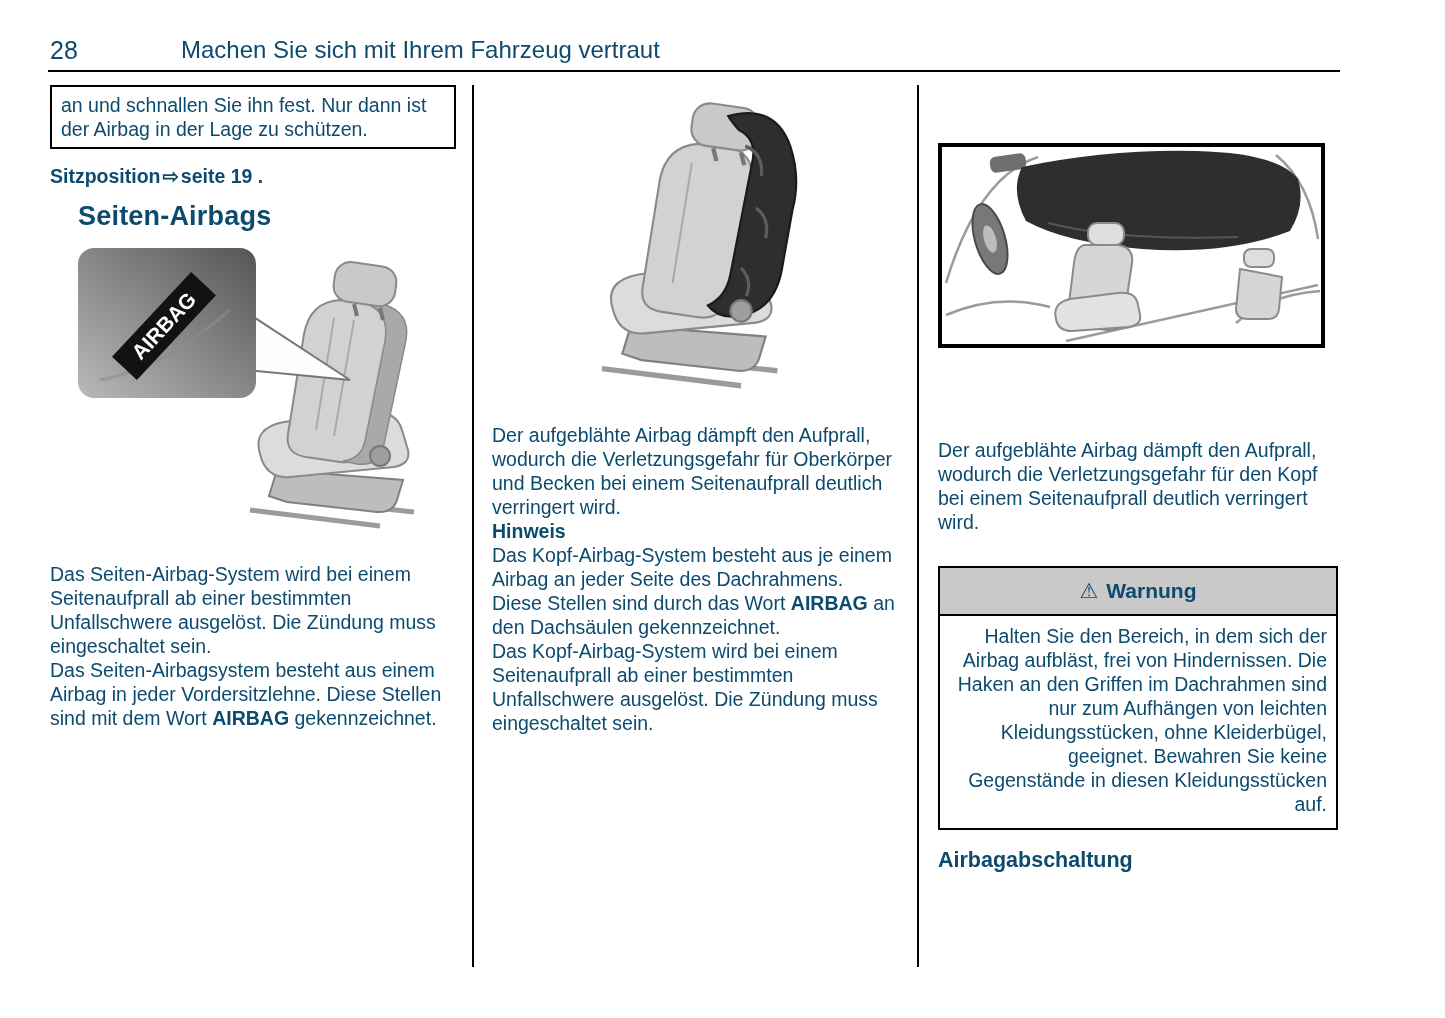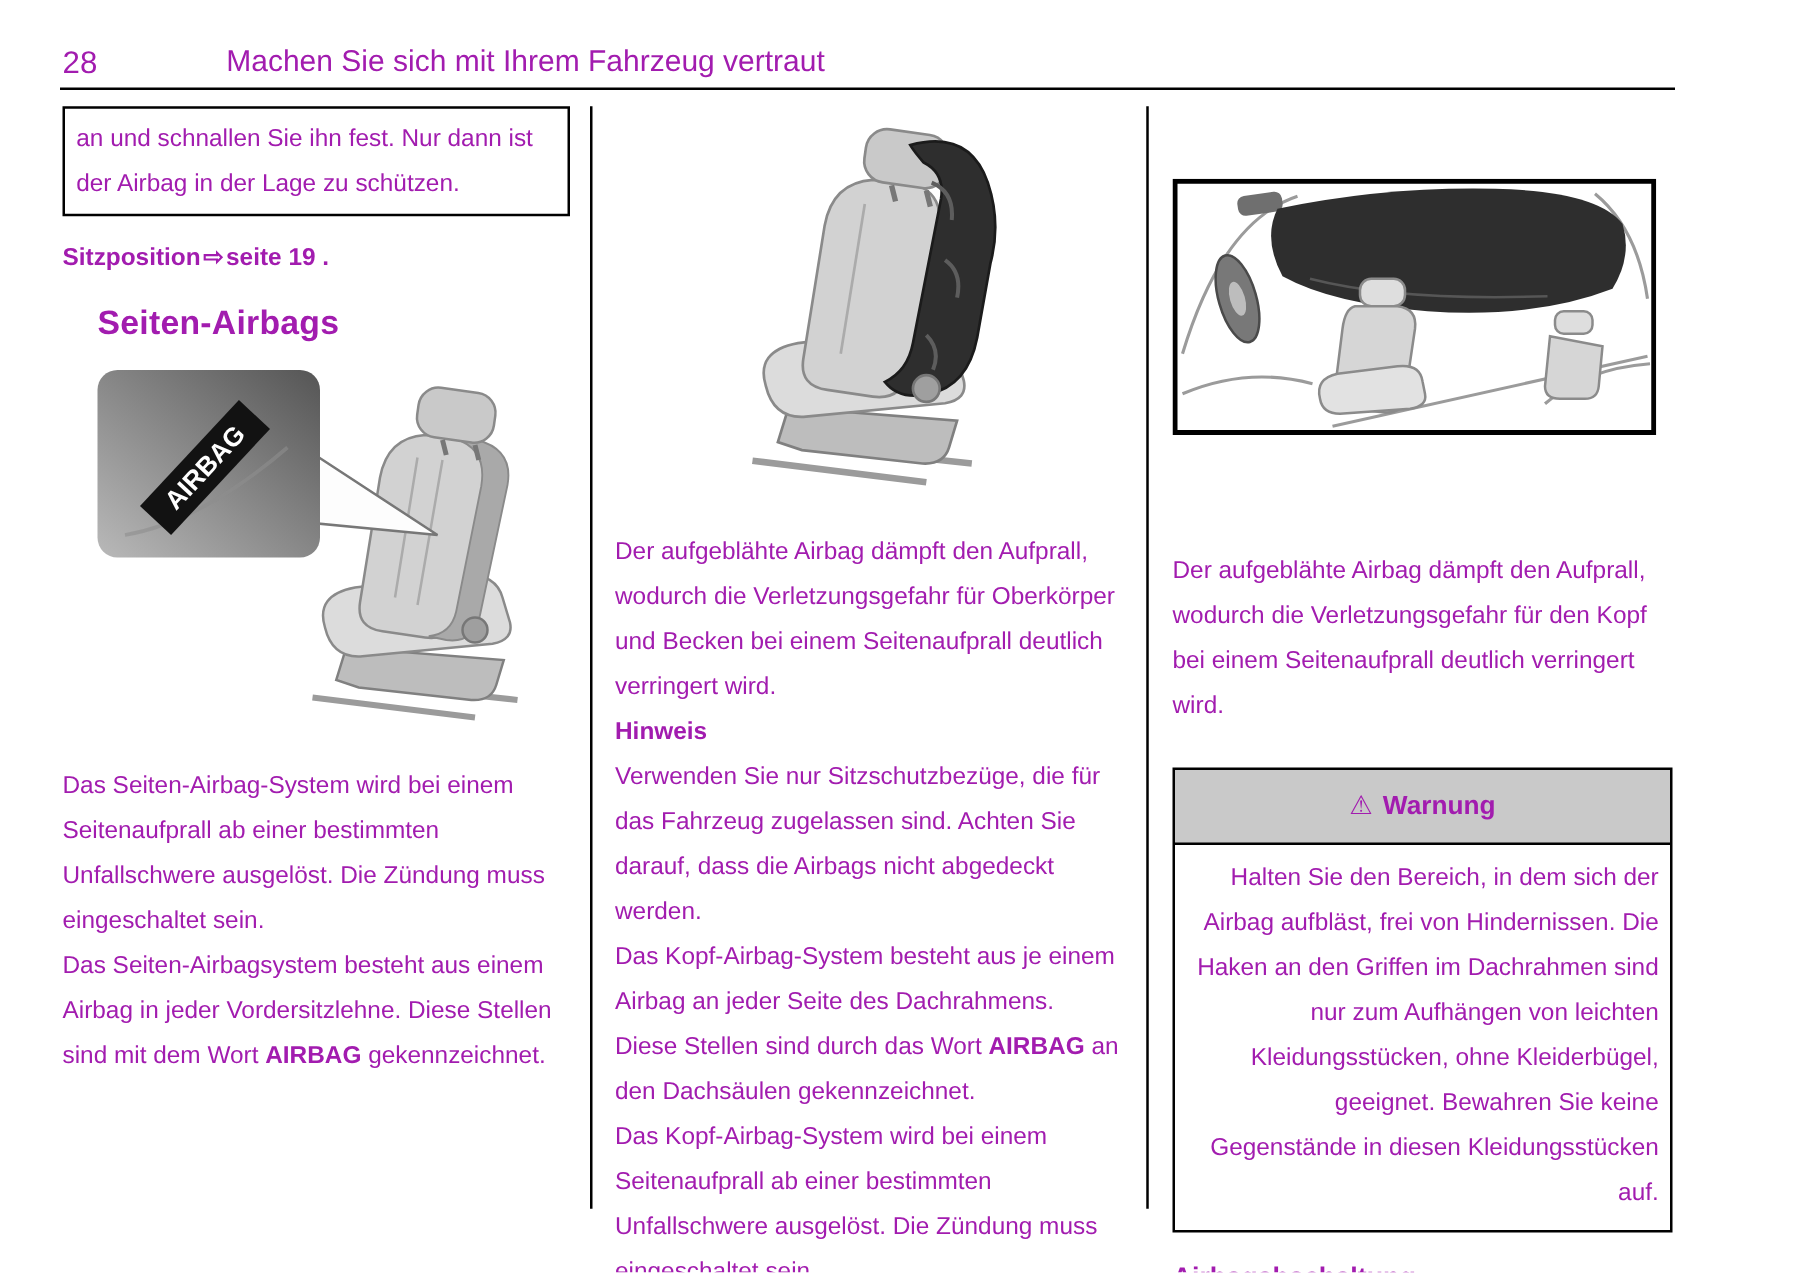--- a/index.html
+++ b/index.html
@@ -1,27 +1,27 @@
 <!DOCTYPE html>
 <html><head>
 <meta charset="utf-8">
 <style>
   * { margin:0; padding:0; box-sizing:border-box; }
   html,body { background:#ffffff; }
   .page {
     position:relative; width:1445px; height:1018px; background:#ffffff;
-    font-family:"Liberation Sans", sans-serif; color:#a21caf; overflow:hidden;
+    font-family:"Liberation Sans", sans-serif; color:#0c4a6e; overflow:hidden;
   }
   .page-number { position:absolute; left:50px; top:36px; font-size:25px; }
   .page-title  { position:absolute; left:181px; top:36px; font-size:24px; font-weight:normal; }
   .header-rule { position:absolute; left:48px; top:70px; width:1292px; height:2px; background:#000; }
   .vdiv { position:absolute; top:85px; height:882px; width:2px; background:#000; }
   .vdiv1 { left:472px; } .vdiv2 { left:917px; }
 
-  .col { position:absolute; font-size:19.5px; line-height:36px; }
+  .col { position:absolute; font-size:19.5px; line-height:24px; }
   .col1 { left:50px;  top:85px; width:406px; }
   .col2 { left:492px; top:85px; width:405px; }
   .col3 { left:938px; top:85px; width:400px; }
 
   .note-box { border:2px solid #000; padding:6px 9px; }
   .seat-ref { margin-top:15px;font-weight:bold; }
   .xref-arrow { padding:0 2px; }
   h2.big { font-size:27px; font-weight:bold; margin-top:16px; letter-spacing:0.2px;margin-left:28px; }
   .subhead { font-weight:bold; }
   .subhead2 { font-weight:bold; font-size:21.5px; margin-top:18px; }
@@ -121,21 +121,20 @@
         <path d="M132 46 l3 12 M158 50 l3 12" stroke="#777" stroke-width="4"></path>
 
         <path d="M146 16 q44 -12 58 28 q10 30 2 60 l-10 56 q-7 36 -36 42 q-22 5 -33 -9 q17 -8 21 -29 l21 -108 q3 -19 -13 -27 q-7 -8 -10 -13 z" fill="#2e2e2e" stroke="#1b1b1b" stroke-width="2"></path>
         <path d="M162 44 q17 7 15 28 M172 102 q13 9 9 28 M158 158 q11 11 5 26" stroke="#5d5d5d" stroke-width="3" fill="none"></path>
         <circle cx="158" cy="198" r="10" fill="#9f9f9f" stroke="#777" stroke-width="2"></circle>
       </g>
     </svg>
 
     <p class="body">Der aufgeblähte Airbag dämpft den Aufprall, wodurch die Verletzungsgefahr für Oberkörper und Becken bei einem Seitenaufprall deutlich verringert wird.</p>
     <div class="subhead">Hinweis</div>
-    <p class="body">Verwenden Sie nur Sitzschutzbezüge, die für das Fahrzeug zugelassen sind. Achten Sie darauf, dass die Airbags nicht abgedeckt werden.</p>
 
 
     <p class="body"><span>Das Kopf-Airbag-System besteht aus je einem Airbag an jeder Seite des Dachrahmens. Diese Stellen sind durch das Wort </span><span class="b">AIRBAG</span><span> an den Dachsäulen gekennzeichnet.</span></p>
     <p class="body">Das Kopf-Airbag-System wird bei einem Seitenaufprall ab einer bestimmten Unfallschwere ausgelöst. Die Zündung muss eingeschaltet sein.</p>
   </div>
 
   <div class="col col3">
     <svg class="fig fig3" width="387" height="205" viewBox="0 0 387 205">
       <rect x="2" y="2" width="383" height="201" fill="#ffffff" stroke="#000000" stroke-width="4"></rect>
       <g stroke="#9b9b9b" stroke-width="2.5" fill="none">

